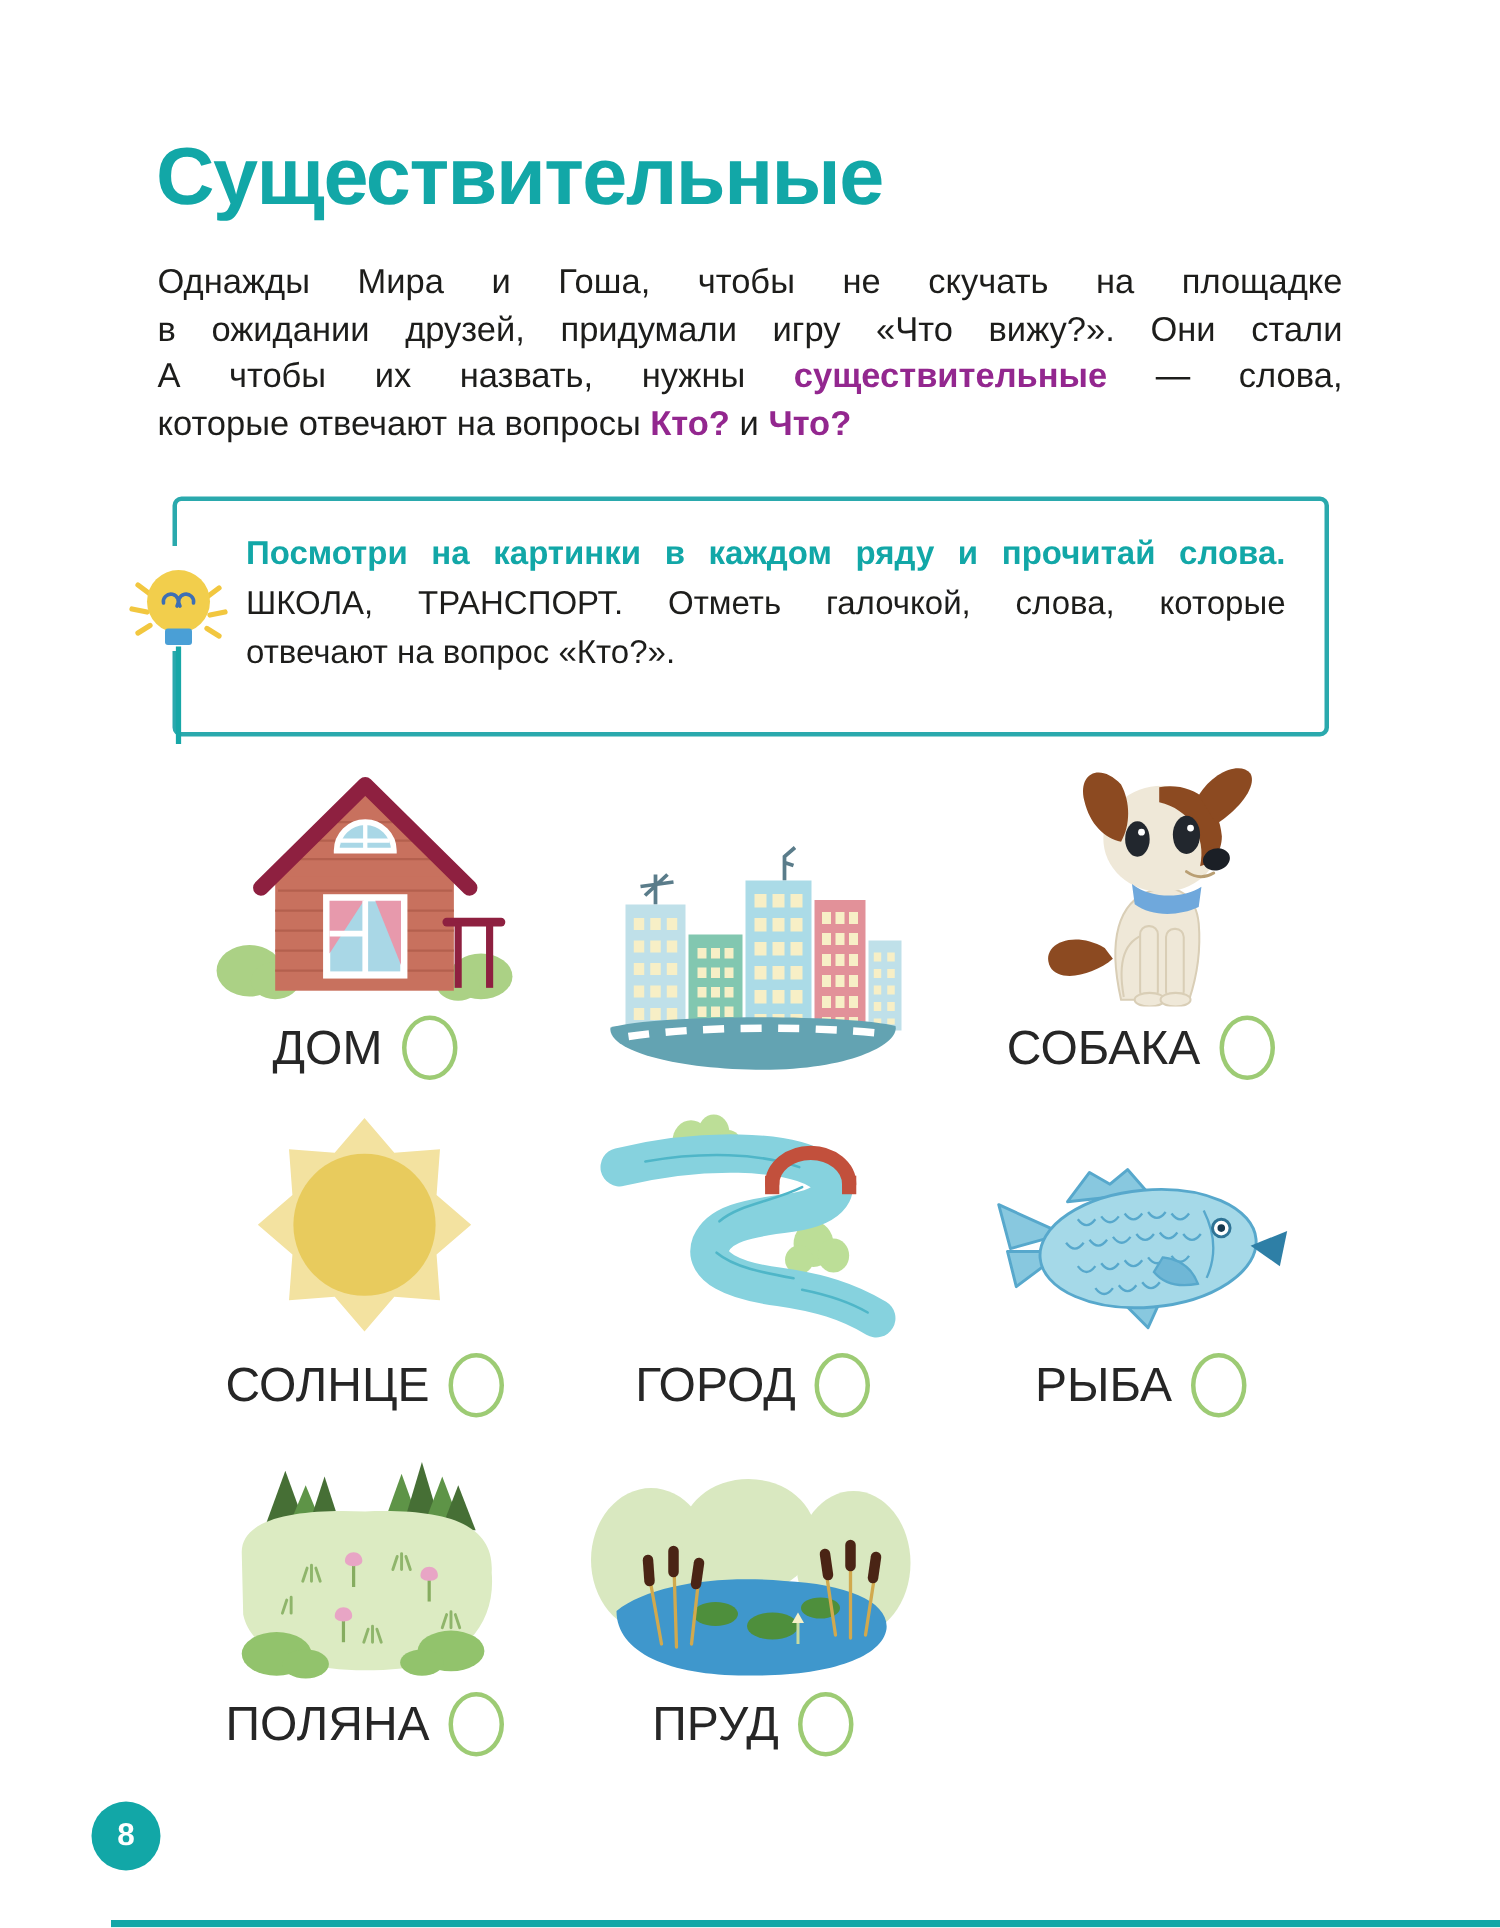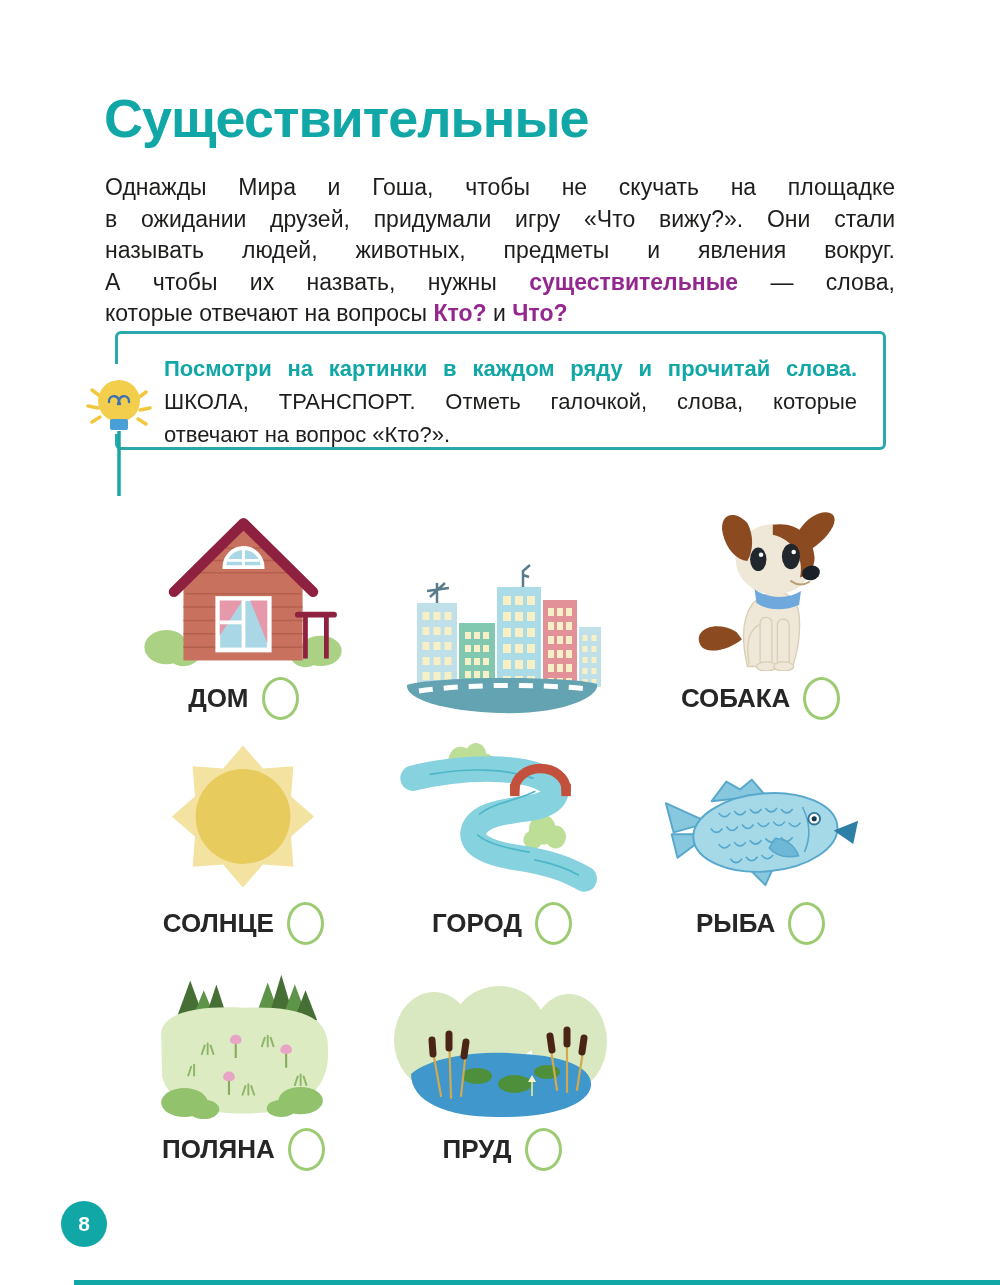--- a/index.html
+++ b/index.html
@@ -11,52 +11,51 @@
          font-weight:800;color:#12a7a7;letter-spacing:-1px;}
 
   
   .intro{position:absolute;left:105px;top:172px;width:790px;font-size:23px;line-height:31.5px;}
   .tline{width:100%;}
   .jl{text-align:justify;text-align-last:justify;}
   .purple{color:#93278f;font-weight:700;}
   .tealtext{color:#12a7a7;font-weight:700;}
 
   
-  .tipbox{position:absolute;left:115px;top:331px;width:771px;height:119px;box-sizing:border-box;
+  .tipbox{position:absolute;left:115px;top:331px;width:771px;height:160px;box-sizing:border-box;
           border:3px solid #2aa9ad;border-radius:6px;padding:18px 26px 0 46px;
           font-size:22px;line-height:33px;}
   .bulb{position:absolute;left:-34px;top:30px;width:70px;height:132px;}
 
   
   .grid{position:absolute;left:118px;top:508px;width:768px;display:grid;
         grid-template-columns:repeat(3,1fr);column-gap:8px;row-gap:14px;}
   .cell{height:212px;display:flex;flex-direction:column;align-items:center;justify-content:flex-end;}
   .illus{flex:1;display:flex;align-items:flex-end;justify-content:center;width:100%;}
   .lrow{height:46px;display:flex;align-items:center;margin-top:6px;}
-  .word{font-size:26px;font-weight:700;color:#262626;letter-spacing:0;}
+  .word{font-size:32px;font-weight:400;color:#262626;letter-spacing:0;}
   .cb{display:inline-block;width:31px;height:37px;border:3px solid #9dcb74;border-radius:50%;
       margin-left:13px;background:transparent;}
 
   
   .pagenum{position:absolute;left:61px;top:1201px;width:46px;height:46px;border-radius:50%;
            background:#12a7a7;color:#fff;font-weight:700;font-size:21px;
            display:flex;align-items:center;justify-content:center;}
   .bottombar{position:absolute;left:74px;right:0;bottom:0;height:5px;background:#12a7a7;}
 </style>
 </head>
 <body>
 
 <div class="page">
 
   <h1 class="title">Существительные</h1>
 
   <div class="intro">
     <div class="tline jl">Однажды Мира и Гоша, чтобы не скучать на площадке</div>
     <div class="tline jl">в ожидании друзей, придумали игру «Что вижу?». Они стали</div>
-    <div class="tline jl">называть людей, животных, предметы и явления вокруг.</div>
     <div class="tline jl"><span>А чтобы их назвать, нужны </span><span class="purple">существительные</span><span> — слова,</span></div>
     <div class="tline"><span>которые отвечают на вопросы </span><span class="purple">Кто?</span><span> и </span><span class="purple">Что?</span></div>
   </div>
 
   <div class="tipbox">
     <svg class="bulb" viewBox="0 0 70 132" aria-hidden="true">
       <rect x="20" y="0" width="30" height="70" fill="#ffffff"></rect>
       <line x1="35" y1="67" x2="35" y2="132" stroke="#17a7a7" stroke-width="3.5"></line>
       <g stroke="#f2c73f" stroke-width="3.5" stroke-linecap="round">
         <line x1="8" y1="26" x2="16" y2="32"></line>

